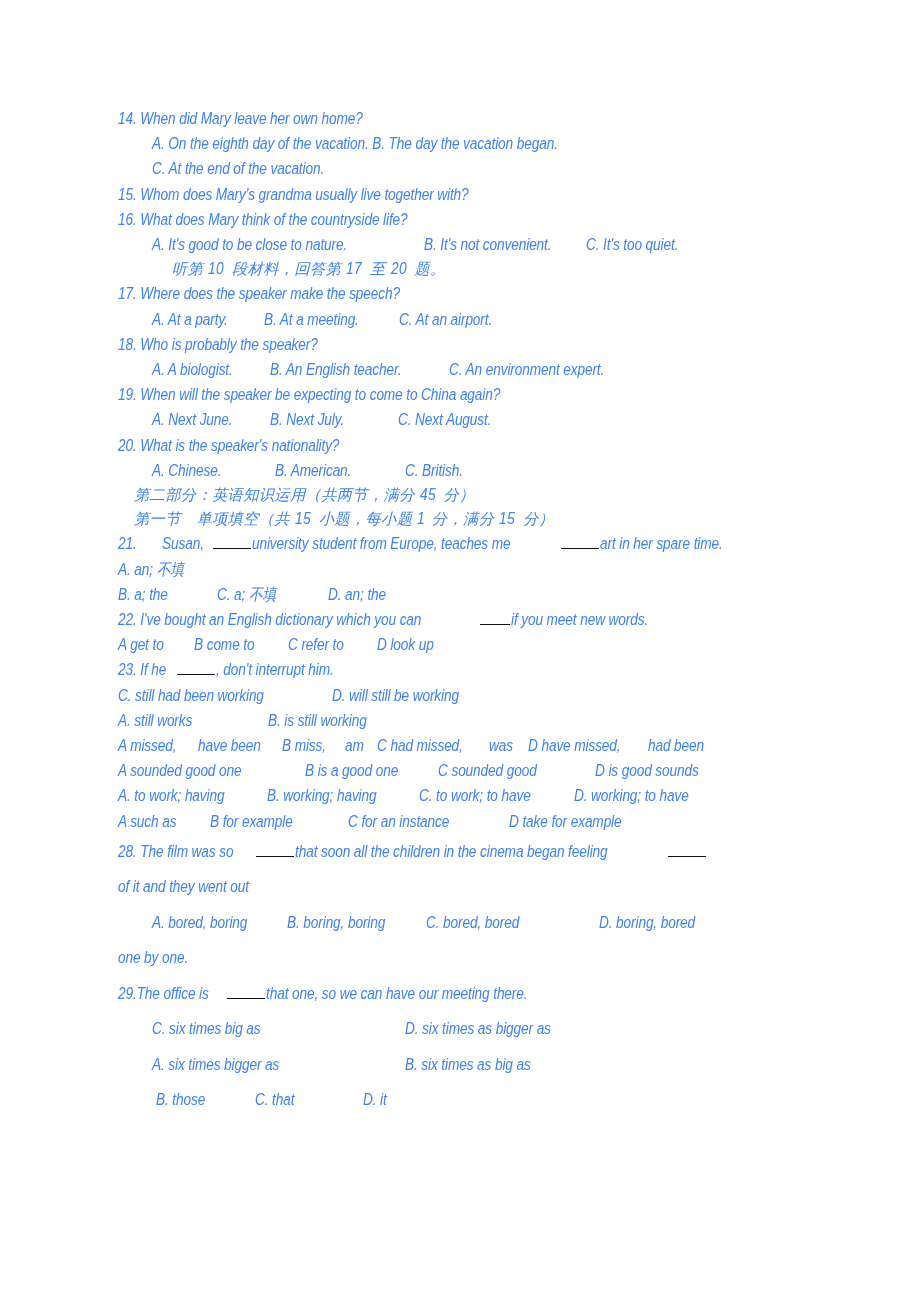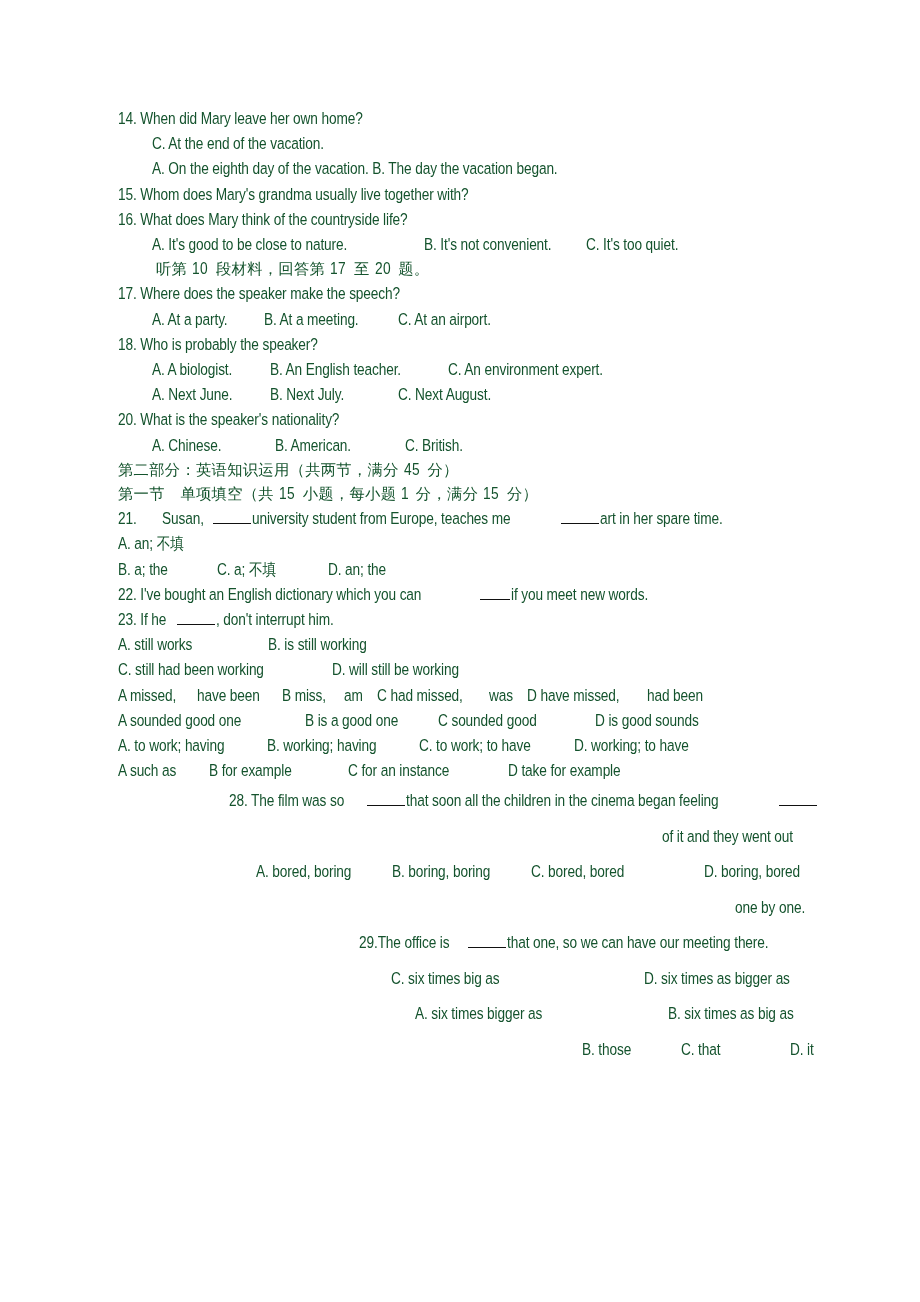--- a/index.html
+++ b/index.html
@@ -21,44 +21,46 @@
     left: 118px;
     top: 106px;
     width: 700px;
   }
   
   .ln {
     display: block;
     font-size: 15.5px;
     line-height: 24.2px;
     white-space: pre-wrap;
-    color: #14532d;
+    color: #3b82f6;
     letter-spacing: -0.15px;
+    font-style: italic;
   }
   .ln .lat {
     display: inline-block;
     transform: scaleX(0.84);
     transform-origin: left center;
     font-family: "Liberation Sans", "DejaVu Sans", sans-serif;
     font-size: 16.3px;
   }
   .ln.cjk {
     font-family: "DejaVu Serif", "Liberation Serif", serif;
     font-size: 15.3px;
     letter-spacing: 0.3px;
+    margin-left: 16px;
   }
   .ln.cjk .lat {
     transform: scaleX(0.86);
     font-family: "Liberation Sans", "DejaVu Sans", sans-serif;
     font-size: 16px;
   }
   .ind1 { padding-left: 34px; }
   .ind2 { padding-left: 38px; }
   
-  .loose .ln { line-height: 34.5px; text-align: right; }
+  .loose .ln { line-height: 34.5px; }
   .blank {
     display: inline-block;
     border-bottom: 1.2px solid #111;
     vertical-align: baseline;
     height: 0.92em;
     margin: 0 1px;
   }
   .b-sm { width: 30px; }
   .b-md { width: 38px; }
   .b-lg { width: 46px; }
@@ -67,52 +69,54 @@
   .sp-lg { display: inline-block; width: 40px; }
   .sp-xl { display: inline-block; width: 62px; }
 </style>
 </head>
 <body>
 
 <div class="page">
   <div class="doc">
 
     <div class="ln"><span class="lat">14. When did Mary leave her own home?</span></div>
+    <div class="ln ind1"><span class="lat">A. On the eighth day of the vacation. B. The day the vacation began.</span></div>
     <div class="ln ind1"><span class="lat">C. At the end of the vacation.</span></div>
-    <div class="ln ind1"><span class="lat">A. On the eighth day of the vacation. B. The day the vacation began.</span></div>
 
     <div class="ln"><span class="lat">15. Whom does Mary's grandma usually live together with?</span></div>
 
     <div class="ln"><span class="lat">16. What does Mary think of the countryside life?</span></div>
     <div class="ln ind1"><span class="lat">A. It's good to be close to nature.</span><span class="sp-lg"></span><span class="lat">B. It's not convenient.</span><span class="sp-sm"></span><span class="lat">C. It's too quiet.</span></div>
 
     <div class="ln cjk ind2"><span>听第</span> <span class="lat">10</span> <span>段材料，回答第</span> <span class="lat">17</span> <span>至</span> <span class="lat">20</span> <span>题。</span></div>
 
     <div class="ln"><span class="lat">17. Where does the speaker make the speech?</span></div>
     <div class="ln ind1"><span class="lat">A. At a party.</span><span class="sp-md"></span><span class="lat">B. At a meeting.</span><span class="sp-md"></span><span class="lat">C. At an airport.</span></div>
 
     <div class="ln"><span class="lat">18. Who is probably the speaker?</span></div>
     <div class="ln ind1"><span class="lat">A. A biologist.</span><span class="sp-md"></span><span class="lat">B. An English teacher.</span><span class="sp-md"></span><span class="lat">C. An environment expert.</span></div>
 
+    <div class="ln"><span class="lat">19. When will the speaker be expecting to come to China again?</span></div>
     <div class="ln ind1"><span class="lat">A. Next June.</span><span class="sp-md"></span><span class="lat">B. Next July.</span><span class="sp-lg"></span><span class="lat">C. Next August.</span></div>
 
     <div class="ln"><span class="lat">20. What is the speaker's nationality?</span></div>
     <div class="ln ind1"><span class="lat">A. Chinese.</span><span class="sp-lg"></span><span class="lat">B. American.</span><span class="sp-lg"></span><span class="lat">C. British.</span></div>
 
     <div class="ln cjk"><span>第二部分：英语知识运用（共两节，满分</span> <span class="lat">45</span> <span>分）</span></div>
     <div class="ln cjk"><span>第一节　单项填空（共</span> <span class="lat">15</span> <span>小题，每小题</span> <span class="lat">1</span> <span>分，满分</span> <span class="lat">15</span> <span>分）</span></div>
 
     <div class="ln"><span class="lat">21.</span><span class="sp-md"></span><span class="lat">Susan,</span><span class="blank b-md"></span><span class="lat">university student from Europe, teaches me</span><span class="blank b-md"></span><span class="lat">art in her spare time.</span><span class="sp-md"></span><span class="lat">A. an; 不填</span></div>
     <div class="ln"><span class="lat">B. a; the</span><span class="sp-lg"></span><span class="lat">C. a; 不填</span><span class="sp-lg"></span><span class="lat">D. an; the</span></div>
 
     <div class="ln"><span class="lat">22. I've bought an English dictionary which you can</span><span class="blank b-sm"></span><span class="lat">if you meet new words.</span></div>
+    <div class="ln"><span class="lat">A get to</span><span class="sp-md"></span><span class="lat">B come to</span><span class="sp-md"></span><span class="lat">C refer to</span><span class="sp-md"></span><span class="lat">D look up</span></div>
 
     <div class="ln"><span class="lat">23. If he</span><span class="blank b-md"></span><span class="lat">, don't interrupt him.</span></div>
+    <div class="ln"><span class="lat">C. still had been working</span><span class="sp-lg"></span><span class="lat">D. will still be working</span></div>
     <div class="ln"><span class="lat">A. still works</span><span class="sp-xl"></span><span class="lat">B. is still working</span></div>
-    <div class="ln"><span class="lat">C. still had been working</span><span class="sp-lg"></span><span class="lat">D. will still be working</span></div>
 
     <div class="ln"><span class="lat">A missed,</span><span class="sp-sm"></span><span class="lat">have been</span><span class="sp-sm"></span><span class="lat">B miss,</span><span class="sp-sm"></span><span class="lat">am</span><span class="sp-sm"></span><span class="lat">C had missed,</span><span class="sp-sm"></span><span class="lat">was</span><span class="sp-sm"></span><span class="lat">D have missed,</span><span class="sp-sm"></span><span class="lat">had been</span></div>
 
     <div class="ln"><span class="lat">A sounded good one</span><span class="sp-lg"></span><span class="lat">B is a good one</span><span class="sp-md"></span><span class="lat">C sounded good</span><span class="sp-lg"></span><span class="lat">D is good sounds</span></div>
 
     <div class="ln"><span class="lat">A. to work; having</span><span class="sp-md"></span><span class="lat">B. working; having</span><span class="sp-md"></span><span class="lat">C. to work; to have</span><span class="sp-md"></span><span class="lat">D. working; to have</span></div>
 
     <div class="ln"><span class="lat">A such as</span><span class="sp-md"></span><span class="lat">B for example</span><span class="sp-lg"></span><span class="lat">C for an instance</span><span class="sp-lg"></span><span class="lat">D take for example</span></div>
 
     <div class="loose">

